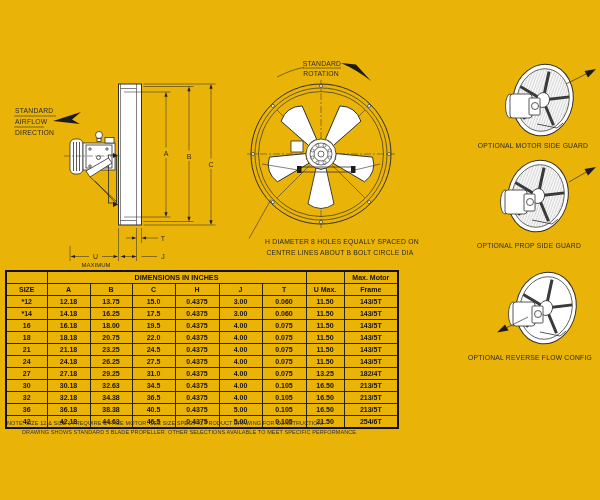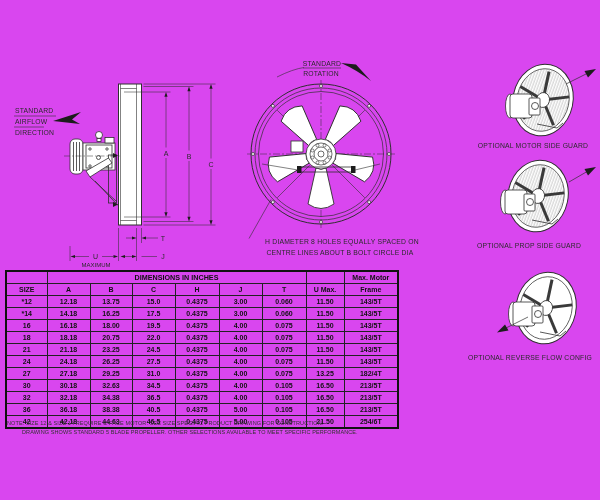--- a/index.html
+++ b/index.html
@@ -1,16 +1,16 @@
 <!DOCTYPE html>
 <html><head>
 <meta charset="utf-8">
 <style>
   html,body{margin:0;padding:0;background:#fff;}
-  #page{position:relative;width:600px;height:500px;background:#d946ef;overflow:hidden;
+  #page{position:relative;width:600px;height:500px;background:#eab308;overflow:hidden;
         font-family:"Liberation Sans",sans-serif;}
   svg{position:absolute;left:0;top:0;}
   svg text{font-family:"Liberation Sans",sans-serif;fill:#2a2a2a;}
   .draw-label{font-size:6.8px;letter-spacing:.2px;}
   .dim-letter{font-size:7px;}
   .tiny-label{font-size:6px;}
   .cap{font-size:6.8px;letter-spacing:.2px;}
 
   #dims-table{position:absolute;left:5px;top:270px;border-collapse:collapse;
               table-layout:fixed;width:392px;border:2px solid #111;}

